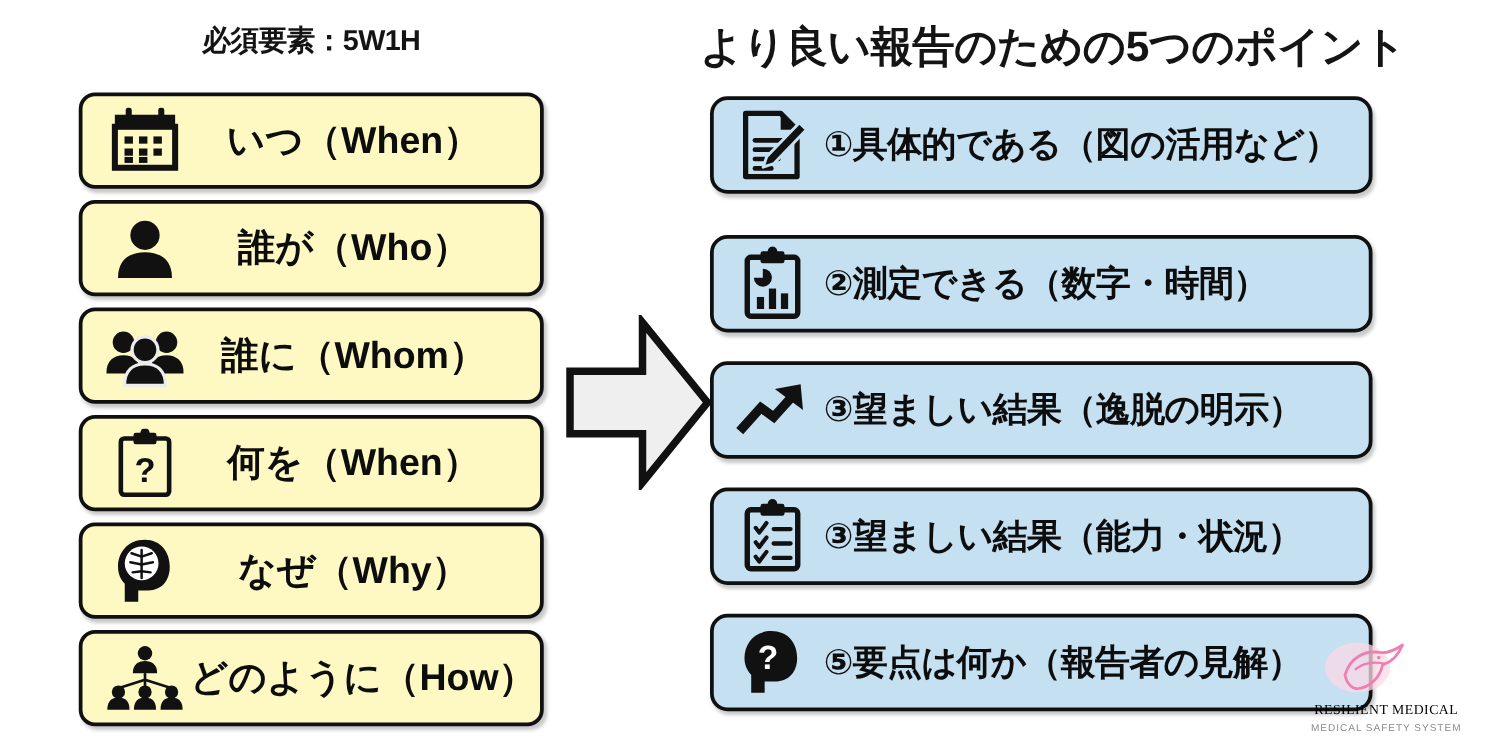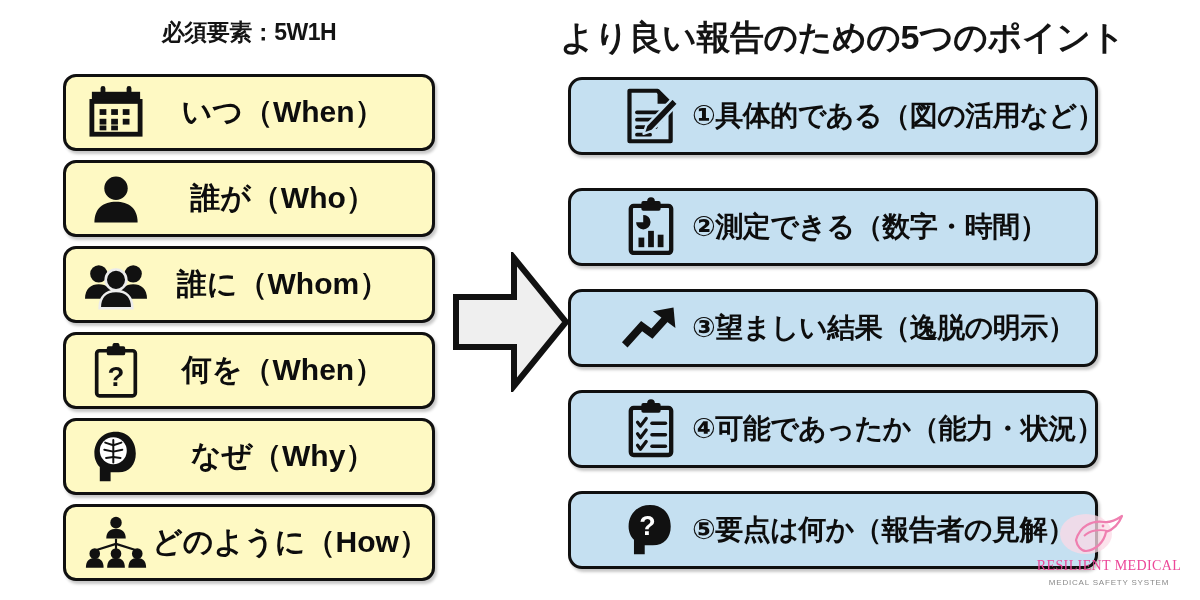--- a/index.html
+++ b/index.html
@@ -63,21 +63,20 @@
   .card.left .ico  { width: 72px; height: 60px; margin-left: 14px; }
   .card.left .txt  { font-size: 30px; text-align: center; padding-right: 18px; letter-spacing: 0px; }
 
   
   .card.right {
     left: 568px;
     width: 530px;
     height: 78px;
     background: #c5e0f1;
     border-radius: 14px;
-    padding-left: 33px;
   }
   .card.right .ico { width: 74px; height: 62px; margin-left: 10px; }
   .card.right .txt { font-size: 28px; text-align: left; padding-left: 4px; letter-spacing: -0.5px; }
 
   
   #arrow {
     position: absolute;
     left: 452px;
     top: 252px;
     width: 118px;
@@ -92,23 +91,23 @@
     width: 170px;
     height: 92px;
     pointer-events: none;
   }
   #wm-name {
     position: absolute;
     left: 0; right: 0;
     bottom: 20px;
     text-align: center;
     font-family: "Liberation Serif", "DejaVu Serif", serif;
-    font-size: 14px;
+    font-size: 11px;
     letter-spacing: 0.4px;
-    color: #ec4899;
+    color: #000000;
     white-space: nowrap;
   }
   #wm-sub {
     position: absolute;
     left: 0; right: 0;
     bottom: 7px;
     text-align: center;
     font-family: Liberation Sans, sans-serif;
     font-size: 8px;
     letter-spacing: 0.8px;
@@ -294,21 +293,21 @@
         <path d="M12 36 L15 40 L21 32"></path>
         <path d="M12 48 L15 52 L21 44"></path>
       </g>
       <g stroke="#111" stroke-width="3.6" stroke-linecap="round">
         <path d="M27 25 L41 25"></path>
         <path d="M27 37 L41 37"></path>
         <path d="M27 49 L41 49"></path>
       </g>
     </svg>
   </span>
-  <span class="txt">④可能であったか（能力・状況）</span>
+  <span class="txt">③望ましい結果（能力・状況）</span>
 </div>
 
 <div class="card right" style="top:491px">
   <span class="ico">
     <svg viewBox="0 0 58 60" width="52" height="54" aria-hidden="true">
       <path d="M28 2 C13 2 4 13 4 26 C4 33 7 38 10 41 L10 57 L22 57 L22 47 L31 47
                C44 47 51 38 51 26 C51 12 42 2 28 2 Z" fill="#111"></path>
       <text x="25" y="36" font-family="Liberation Sans, sans-serif" font-size="30" font-weight="700" fill="#fff" text-anchor="middle">?</text>
     </svg>
   </span>

